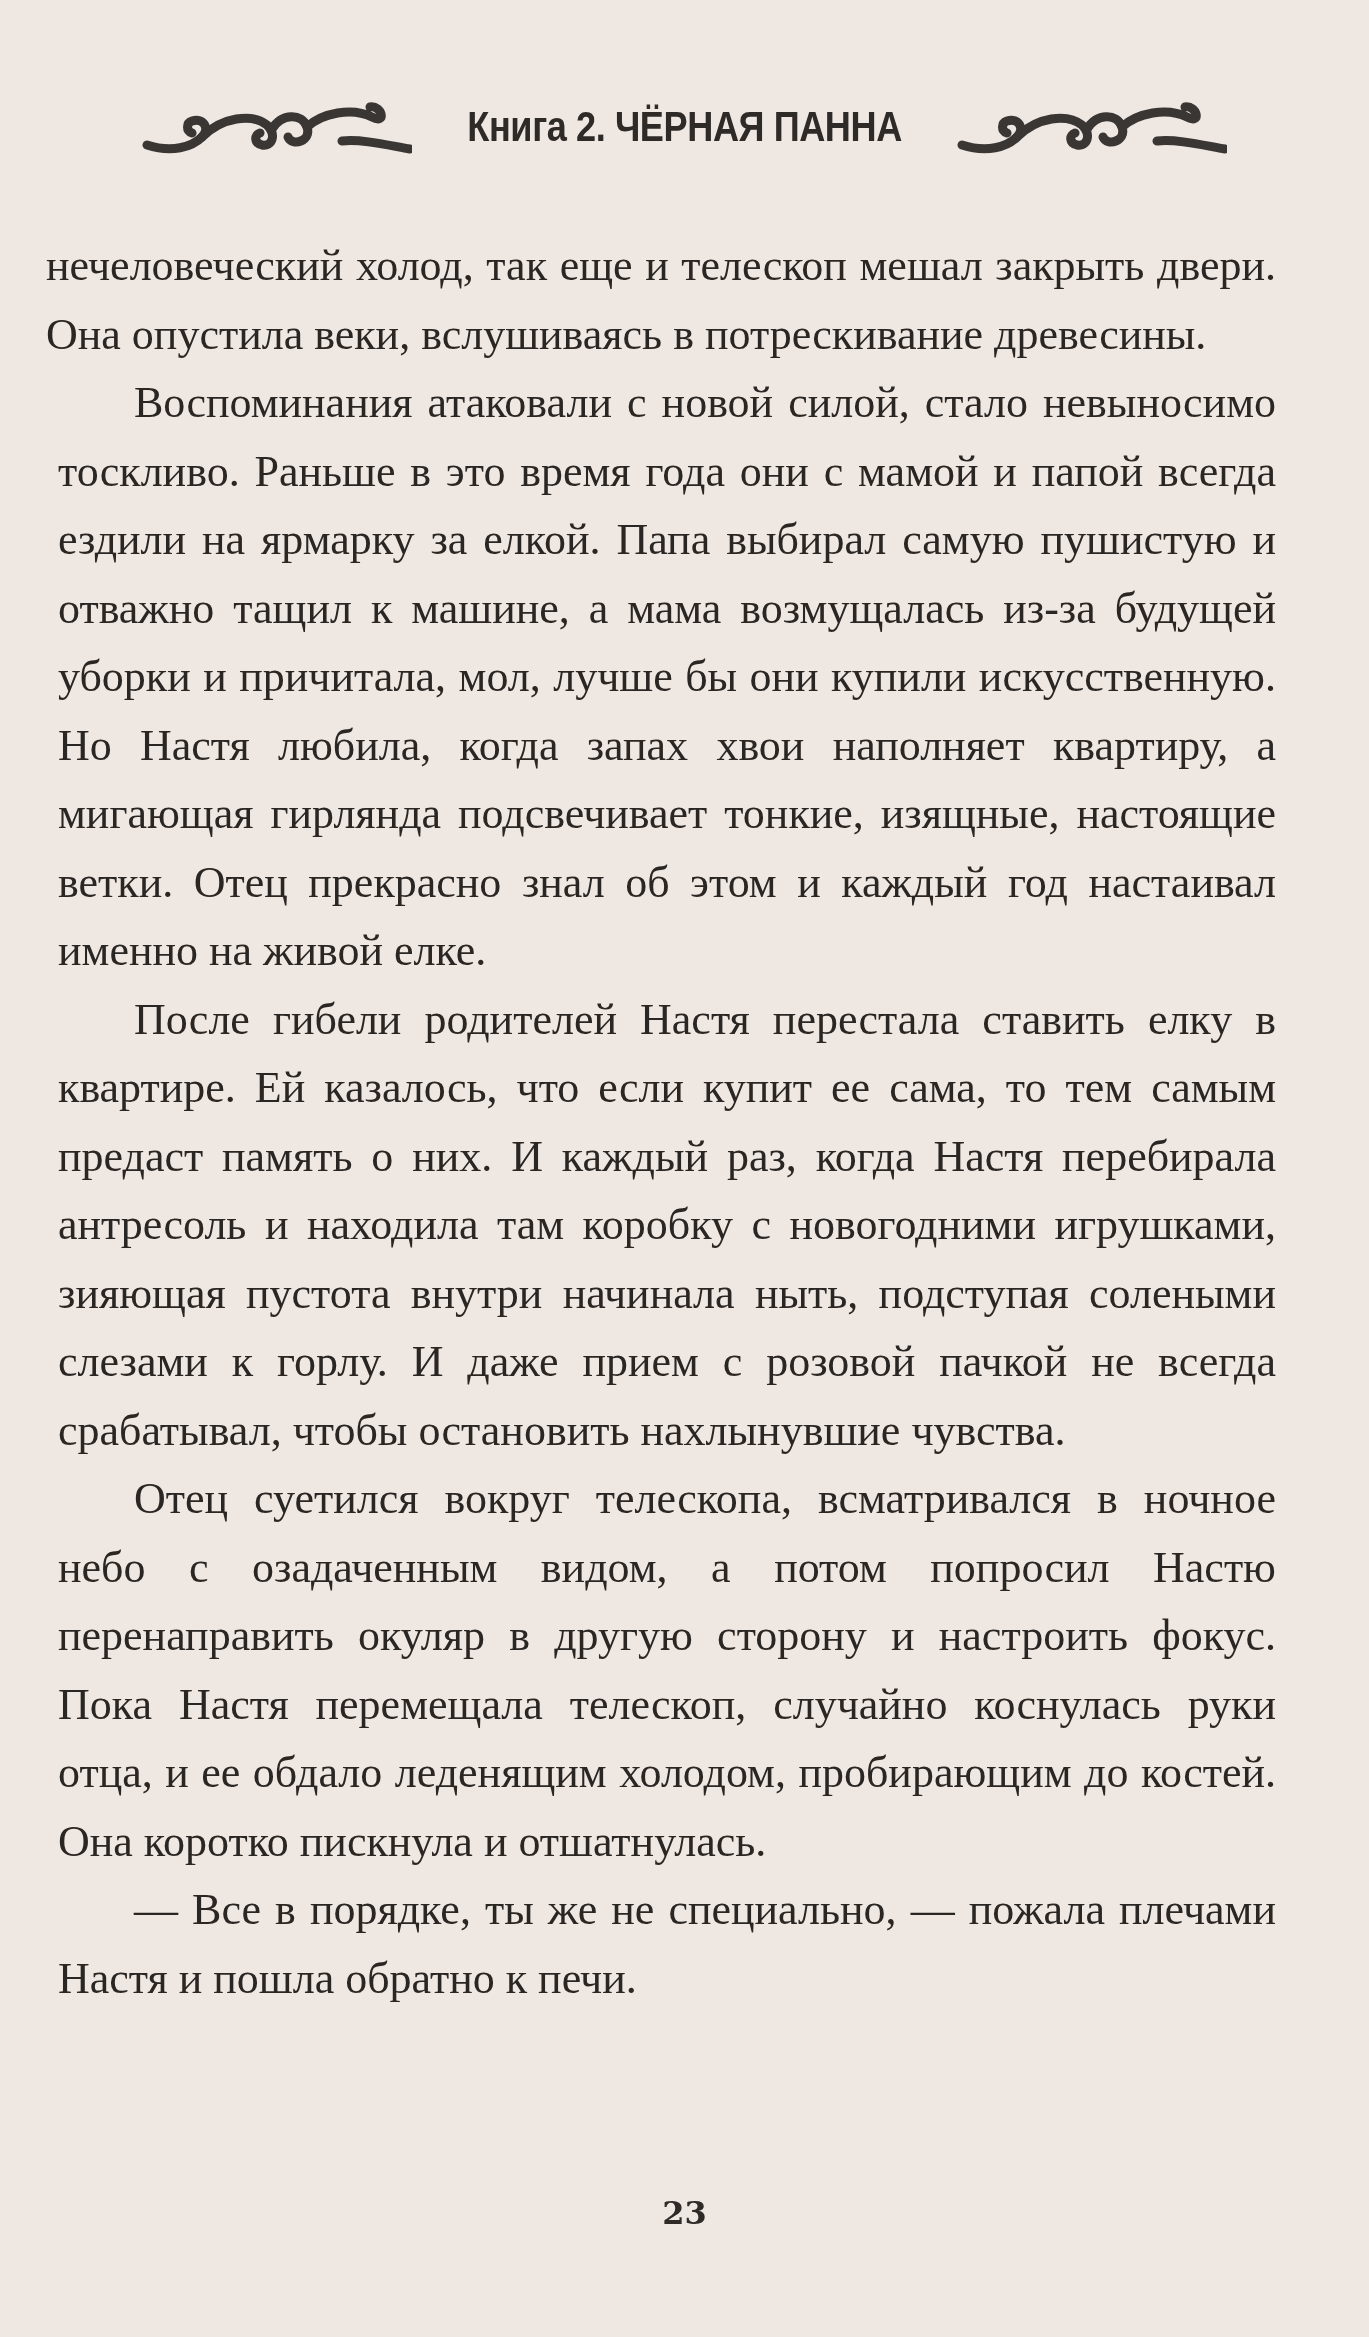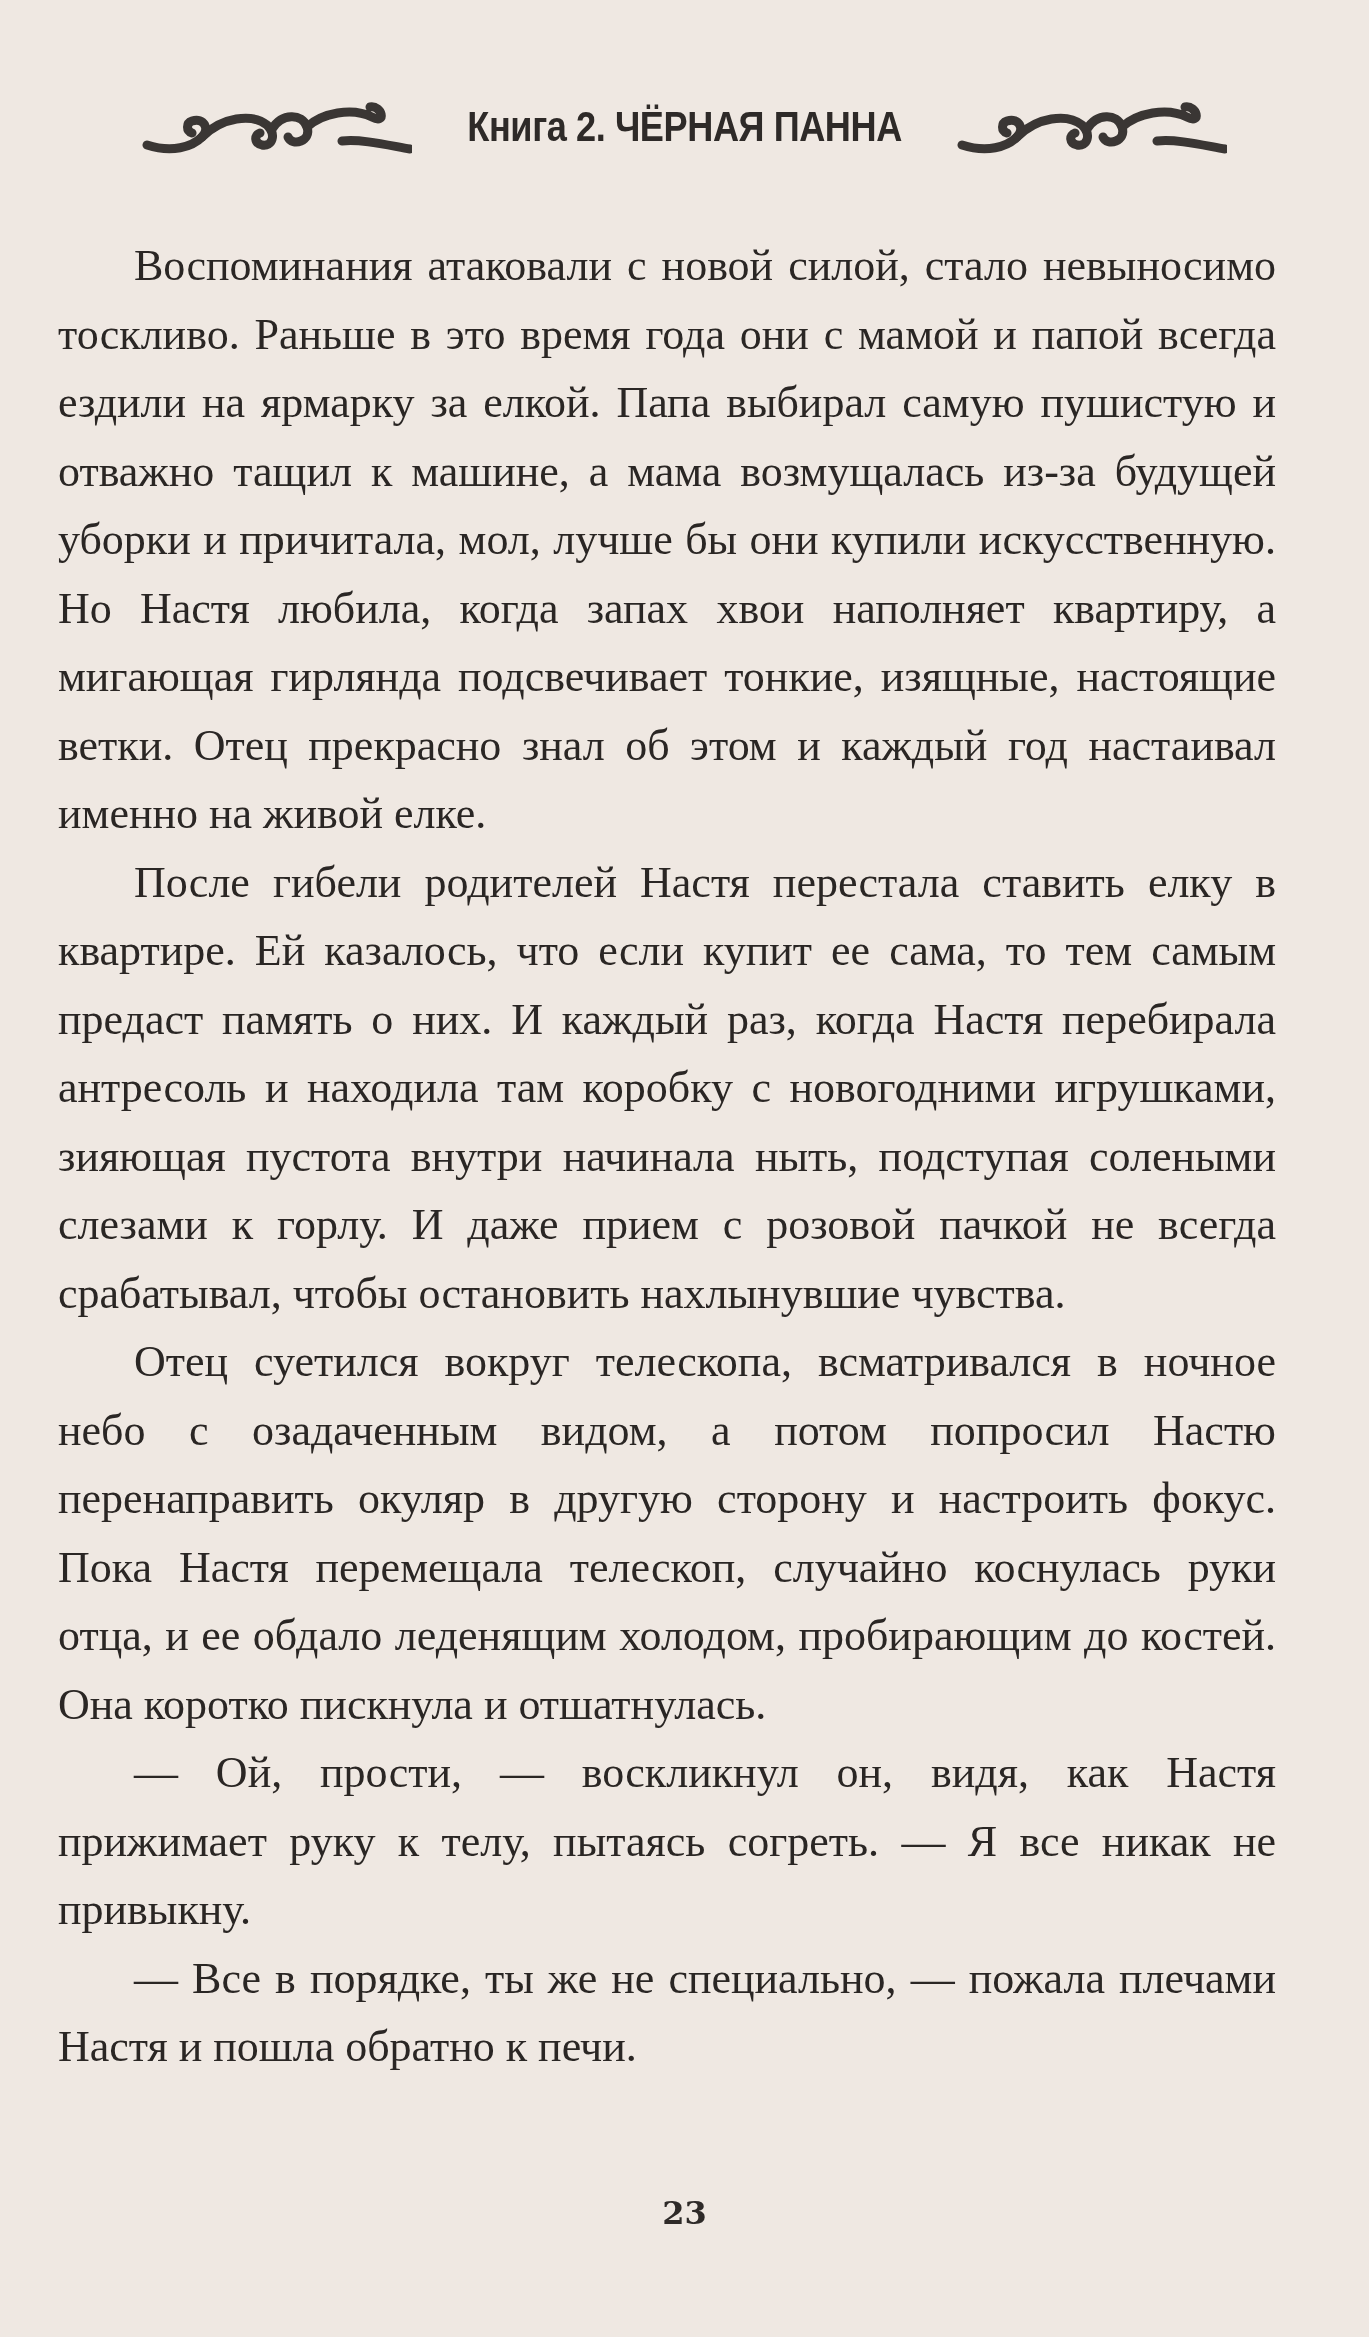--- a/index.html
+++ b/index.html
@@ -81,20 +81,20 @@
         <path d="M60 42 C 80 22, 110 18, 125 30 C 135 40, 130 52, 120 50 C 112 48, 112 40, 118 38"></path>
         <path d="M130 34 C 140 18, 160 18, 165 32 C 170 46, 150 52, 146 42"></path>
         <path d="M165 32 C 180 18, 210 12, 230 22 C 245 30, 240 10, 228 12"></path>
         <path d="M200 46 C 220 44, 245 50, 268 54"></path>
       </g>
     </svg>
   </div>
 </div>
 
 <div class="body-text">
+  <p class="para">нечеловеческий холод, так еще и телескоп мешал закрыть двери. Она опустила веки, вслушиваясь в потрескивание древесины.</p>
   <p class="para indent">Воспоминания атаковали с новой силой, стало невыносимо тоскливо. Раньше в это время года они с мамой и папой всегда ездили на ярмарку за елкой. Папа выбирал самую пушистую и отважно тащил к машине, а мама возмущалась из-за будущей уборки и причитала, мол, лучше бы они купили искусственную. Но Настя любила, когда запах хвои наполняет квартиру, а мигающая гирлянда подсвечивает тонкие, изящные, настоящие ветки. Отец прекрасно знал об этом и каждый год настаивал именно на живой елке.</p>
   <p class="para indent">После гибели родителей Настя перестала ставить елку в квартире. Ей казалось, что если купит ее сама, то тем самым предаст память о них. И каждый раз, когда Настя перебирала антресоль и находила там коробку с новогодними игрушками, зияющая пустота внутри начинала ныть, подступая солеными слезами к горлу. И даже прием с розовой пачкой не всегда срабатывал, чтобы остановить нахлынувшие чувства.</p>
   <p class="para indent">Отец суетился вокруг телескопа, всматривался в ночное небо с озадаченным видом, а потом попросил Настю перенаправить окуляр в другую сторону и настроить фокус. Пока Настя перемещала телескоп, случайно коснулась руки отца, и ее обдало леденящим холодом, пробирающим до костей. Она коротко пискнула и отшатнулась.</p>
-  <p class="para indent">— Ой, прости, — воскликнул он, видя, как Настя прижимает руку к телу, пытаясь согреть. — Я все никак не привыкну.</p>
   <p class="para indent">— Все в порядке, ты же не специально, — пожала плечами Настя и пошла обратно к печи.</p>
 </div>
 
 <div class="page-number">23</div>
 
 </body></html>

